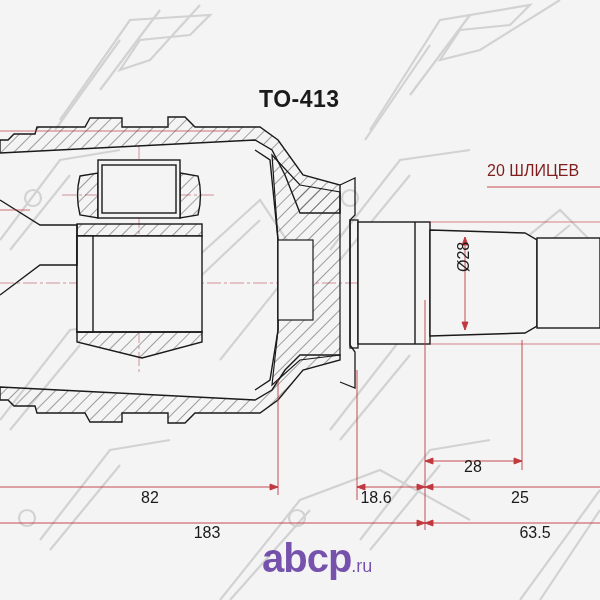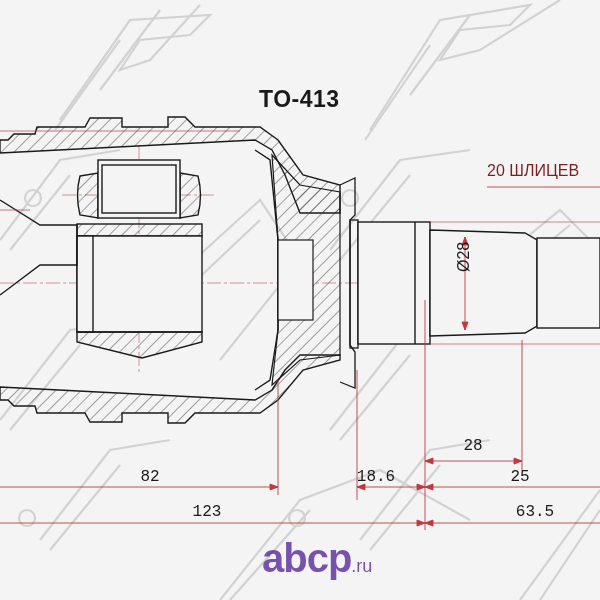--- a/index.html
+++ b/index.html
@@ -16,24 +16,25 @@
       font-weight: bold; font-size: 23px; color: #1a1a1a;
       letter-spacing: 0.5px;
     }
     .spline-label {
       position: absolute; left: 487px; top: 162px;
       font-family: "Liberation Sans", sans-serif;
       font-size: 16px; color: #7f1d1d; white-space: nowrap;
     }
     .dim {
       position: absolute;
-      font-family: Liberation Mono, monospace;
+      font-family: Liberation Sans, sans-serif;
       font-size: 16px; color: #1a1a1a;
       transform: translateX(-50%);
       white-space: nowrap;
+      margin-top: 21px;
     }
     .dia {
       position: absolute; left: 455px; top: 272px;
       font-family: "Liberation Sans", sans-serif;
       font-size: 16px; color: #1a1a1a;
       transform: rotate(-90deg);
       transform-origin: left top;
     }
     .brand {
       position: absolute; left: 262px; top: 536px;
@@ -143,19 +144,19 @@
     <line x1="430" y1="344" x2="600" y2="344" stroke-width="0.6"></line>
     <line x1="487" y1="187" x2="600" y2="187" stroke-width="0.9"></line>
   </g>
 </svg>
 
 <div class="title">TO-413</div>
 <div class="spline-label">20 ШЛИЦЕВ</div>
 <div class="dia">Ø28</div>
 
 <div class="dim" style="left:150px; top:468px;text-align:right;">82</div>
-<div class="dim" style="left:207px; top:503px;">123</div>
+<div class="dim" style="left:207px; top:503px;">183</div>
 <div class="dim" style="left:376px; top:468px;">18.6</div>
 <div class="dim" style="left:473px; top:437px;">28</div>
 <div class="dim" style="left:520px; top:468px;">25</div>
 <div class="dim" style="left:535px; top:503px;">63.5</div>
 
 <div class="brand"><span>abcp</span><span class="brand-tld">.ru</span></div>
 
 </body></html>

